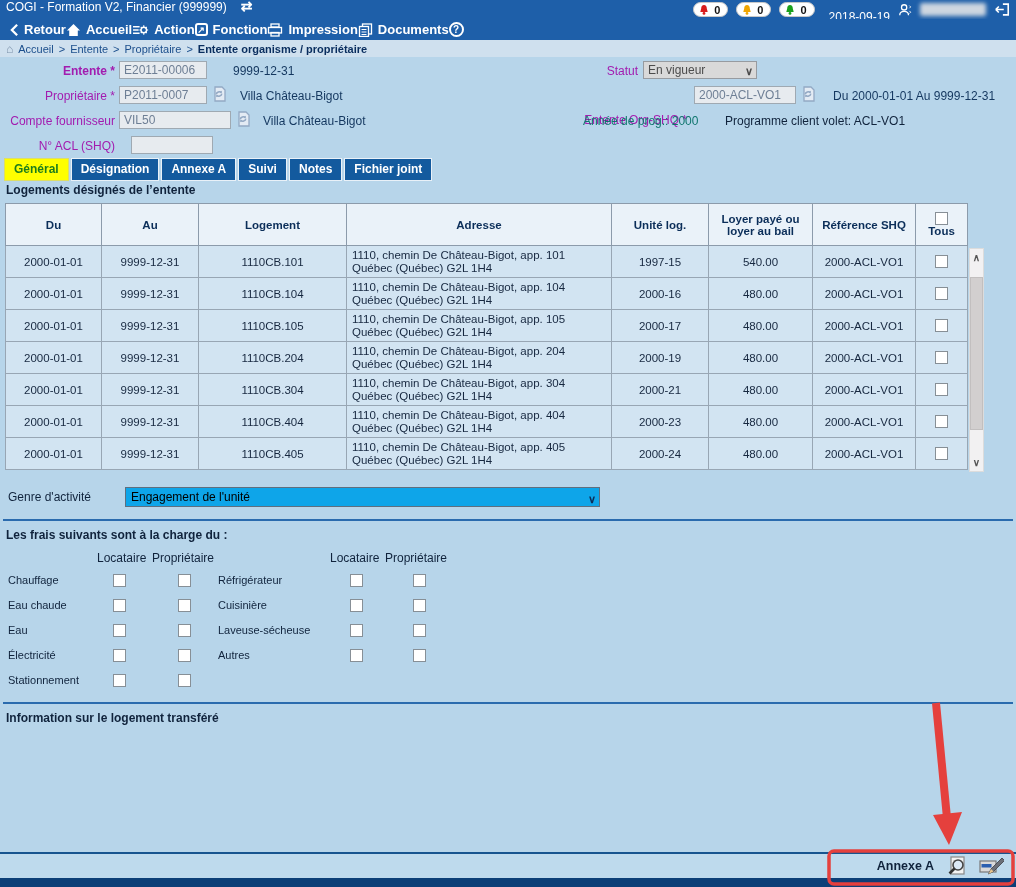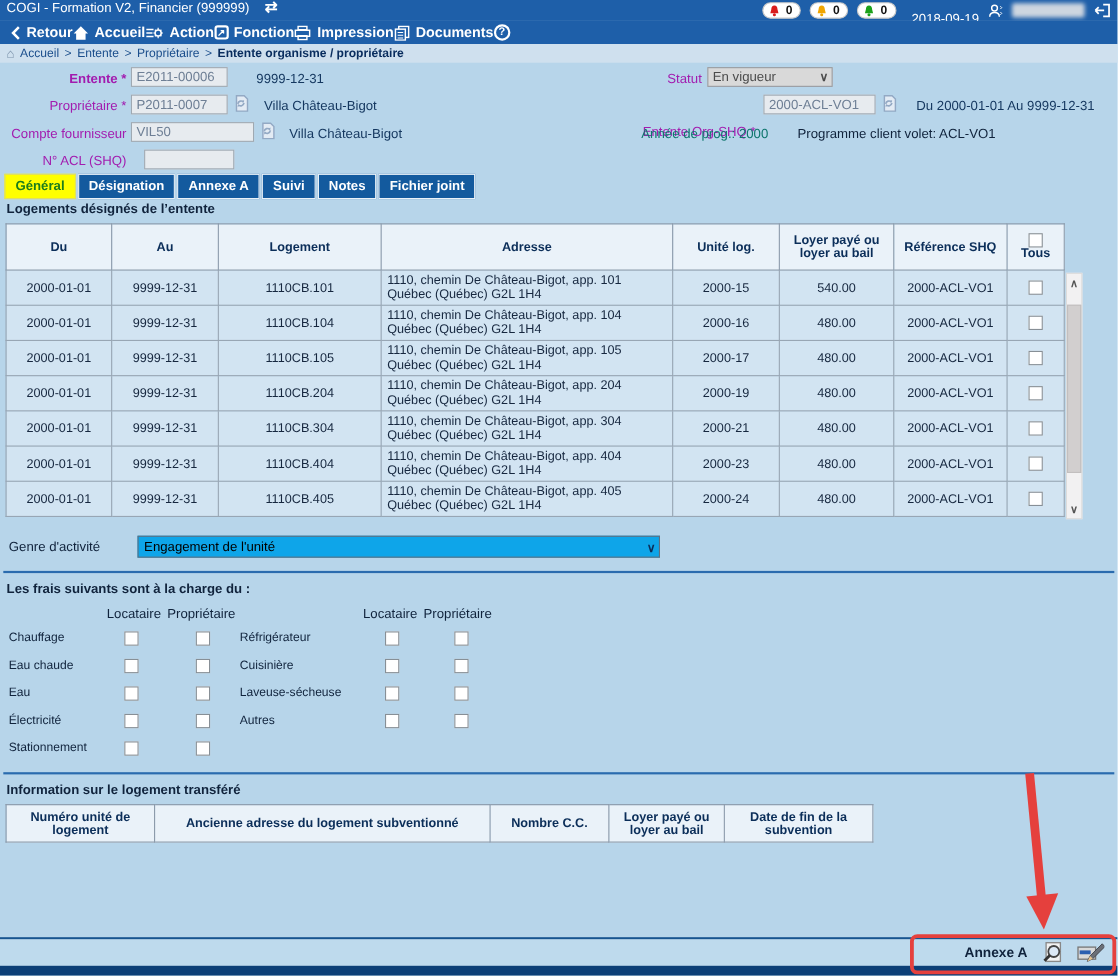--- a/index.html
+++ b/index.html
@@ -270,21 +270,21 @@
     </thead>
     <tbody>
         <tr>
           <td>2000-01-01</td>
           <td>9999-12-31</td>
           <td>1110CB.101</td>
           <td class="adr">
             <div>1110, chemin De Château-Bigot, app. 101</div>
             <div>Québec (Québec) G2L 1H4</div>
           </td>
-          <td>2000-15</td>
+          <td>1997-15</td>
           <td>540.00</td>
           <td>2000-ACL-VO1</td>
           <td><span class="cb"></span></td>
         </tr>
         <tr>
           <td>2000-01-01</td>
           <td>9999-12-31</td>
           <td>1110CB.104</td>
           <td class="adr">
             <div>1110, chemin De Château-Bigot, app. 104</div>
@@ -408,31 +408,20 @@
       <span class="cb abs" style="top: 624px; left: 350px;"></span>
       <span class="cb abs" style="top: 624px; left: 413px;"></span>
       <div class="charge-label" style="top: 649px; left: 218px; text-align: right;">Autres</div>
       <span class="cb abs" style="top: 649px; left: 350px;"></span>
       <span class="cb abs" style="top: 649px; left: 413px;"></span>
     </div>
 
   <div class="hrule" style="top:702px;"></div>
 
   <div class="sec-title" style="top:711px; left:6px;">Information sur le logement transféré</div>
-  <table class="tgrid">
-    <thead>
-        <tr>
-          <th class="t0">Numéro unité de logement</th>
-          <th class="t1">Ancienne adresse du logement subventionné</th>
-          <th class="t2">Nombre C.C.</th>
-          <th class="t3">Loyer payé ou loyer au bail</th>
-          <th class="t4">Date de fin de la subvention</th>
-        </tr>
-      </thead>
-  </table>
 
   <div class="footline"></div>
   <div class="footer">
     <span class="annexe-lbl">Annexe A</span>
     <span class="ficon">
       <svg width="24" height="20" viewBox="0 0 24 20">
           <rect x="5" y="1" width="13" height="17" fill="#f2f2f2" stroke="#888" stroke-width="1.2"></rect>
           <path d="M7.5 4.5h8M7.5 7h8" stroke="#bbb" stroke-width="1"></path>
           <circle cx="12" cy="9" r="5" fill="#dce9f6" stroke="#444" stroke-width="1.6"></circle>
           <path d="M8.5 12.5L3.5 17.5" stroke="#333" stroke-width="2.6"></path>

